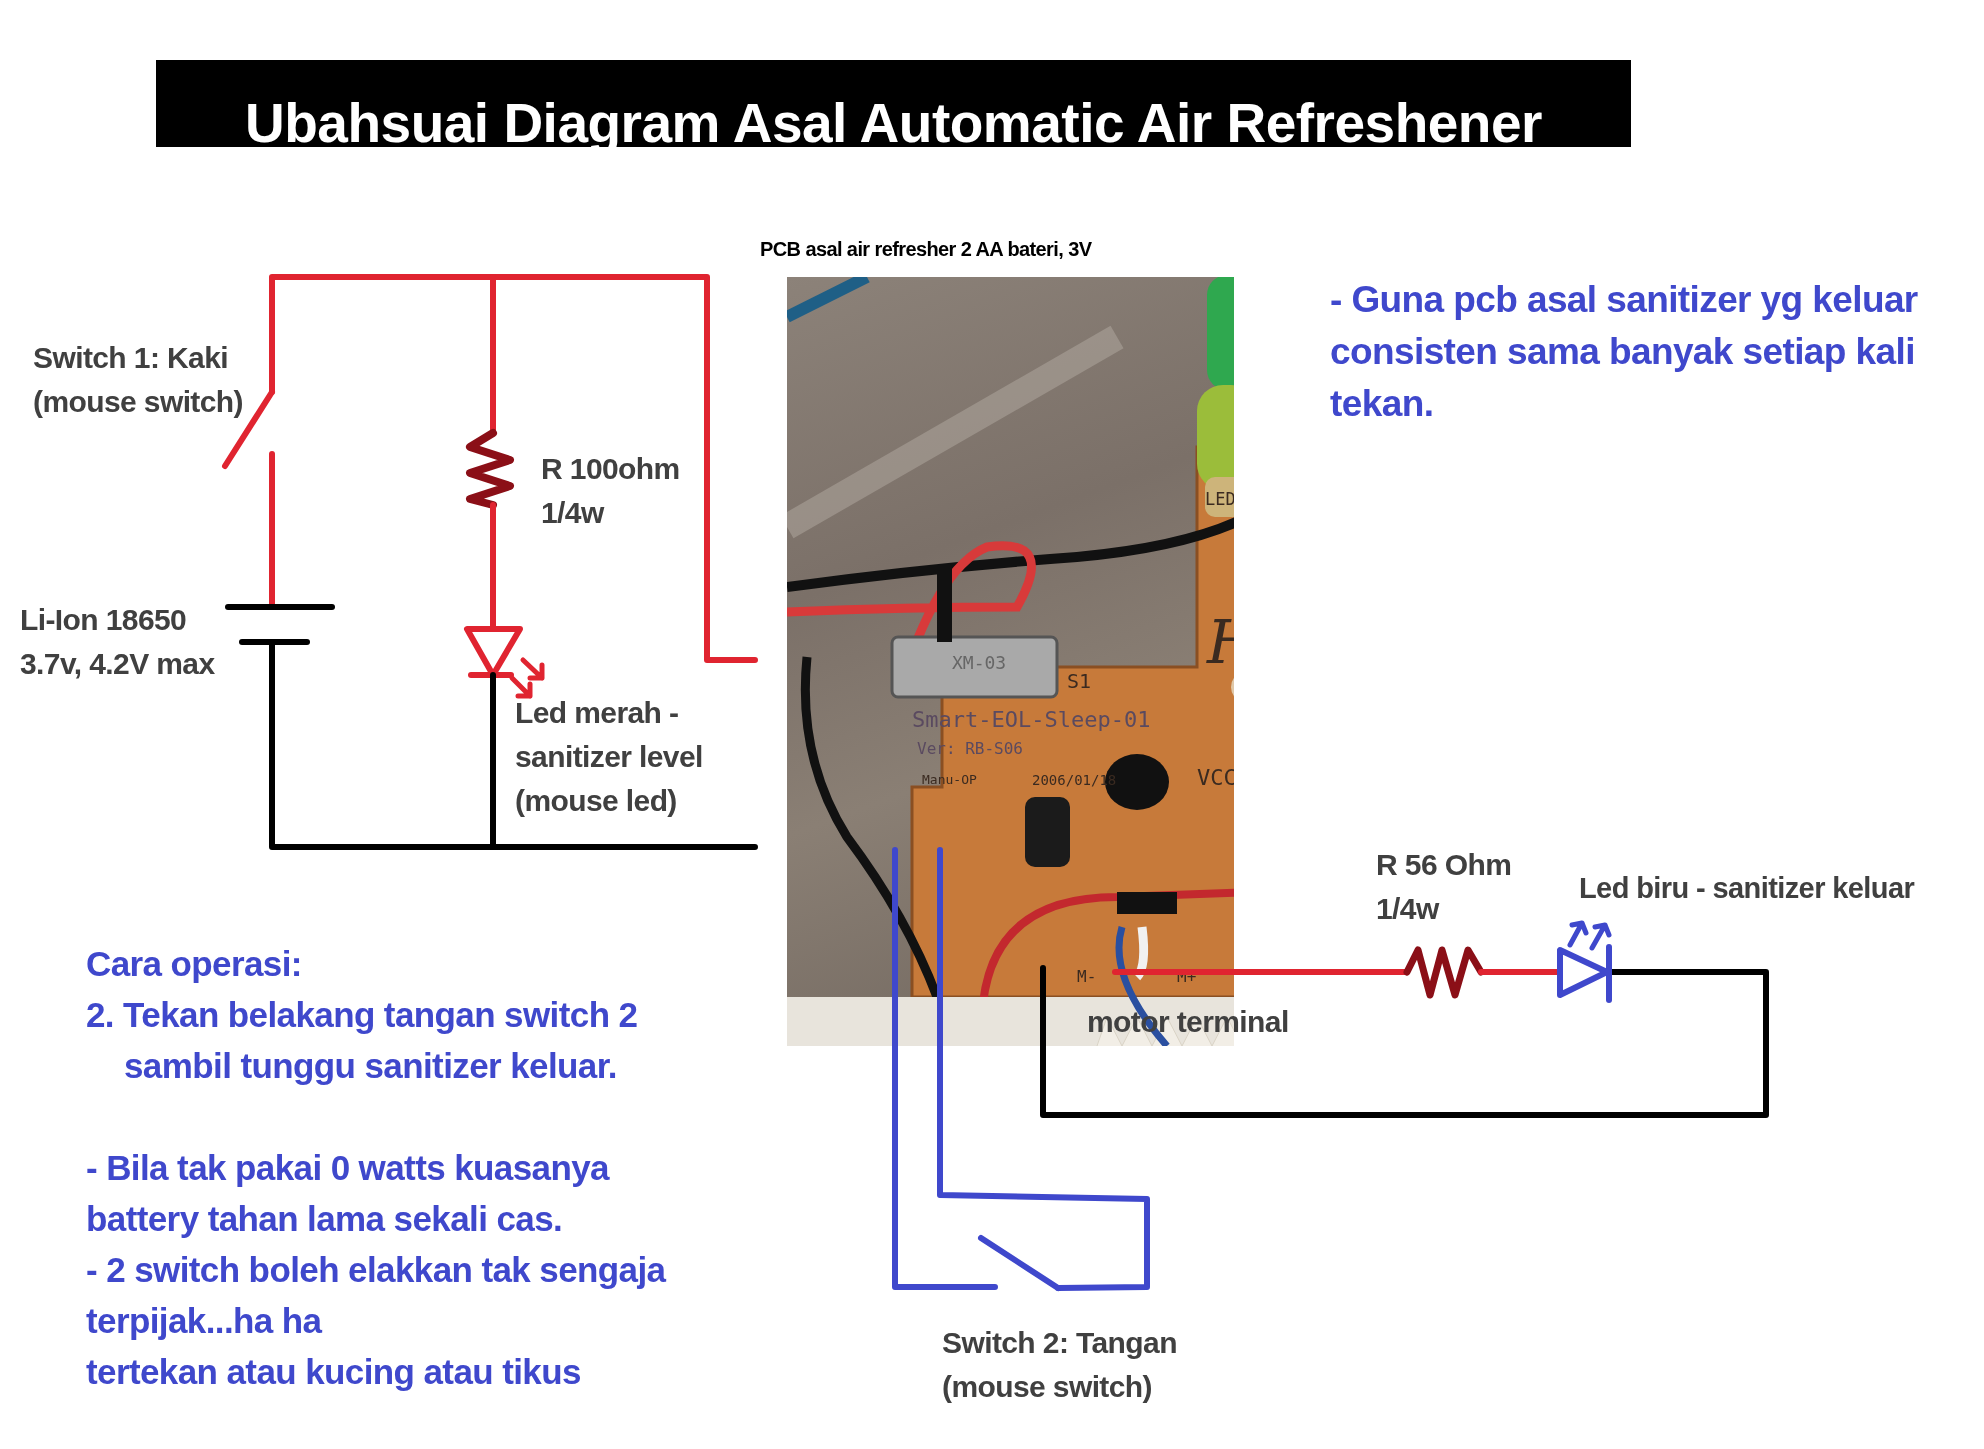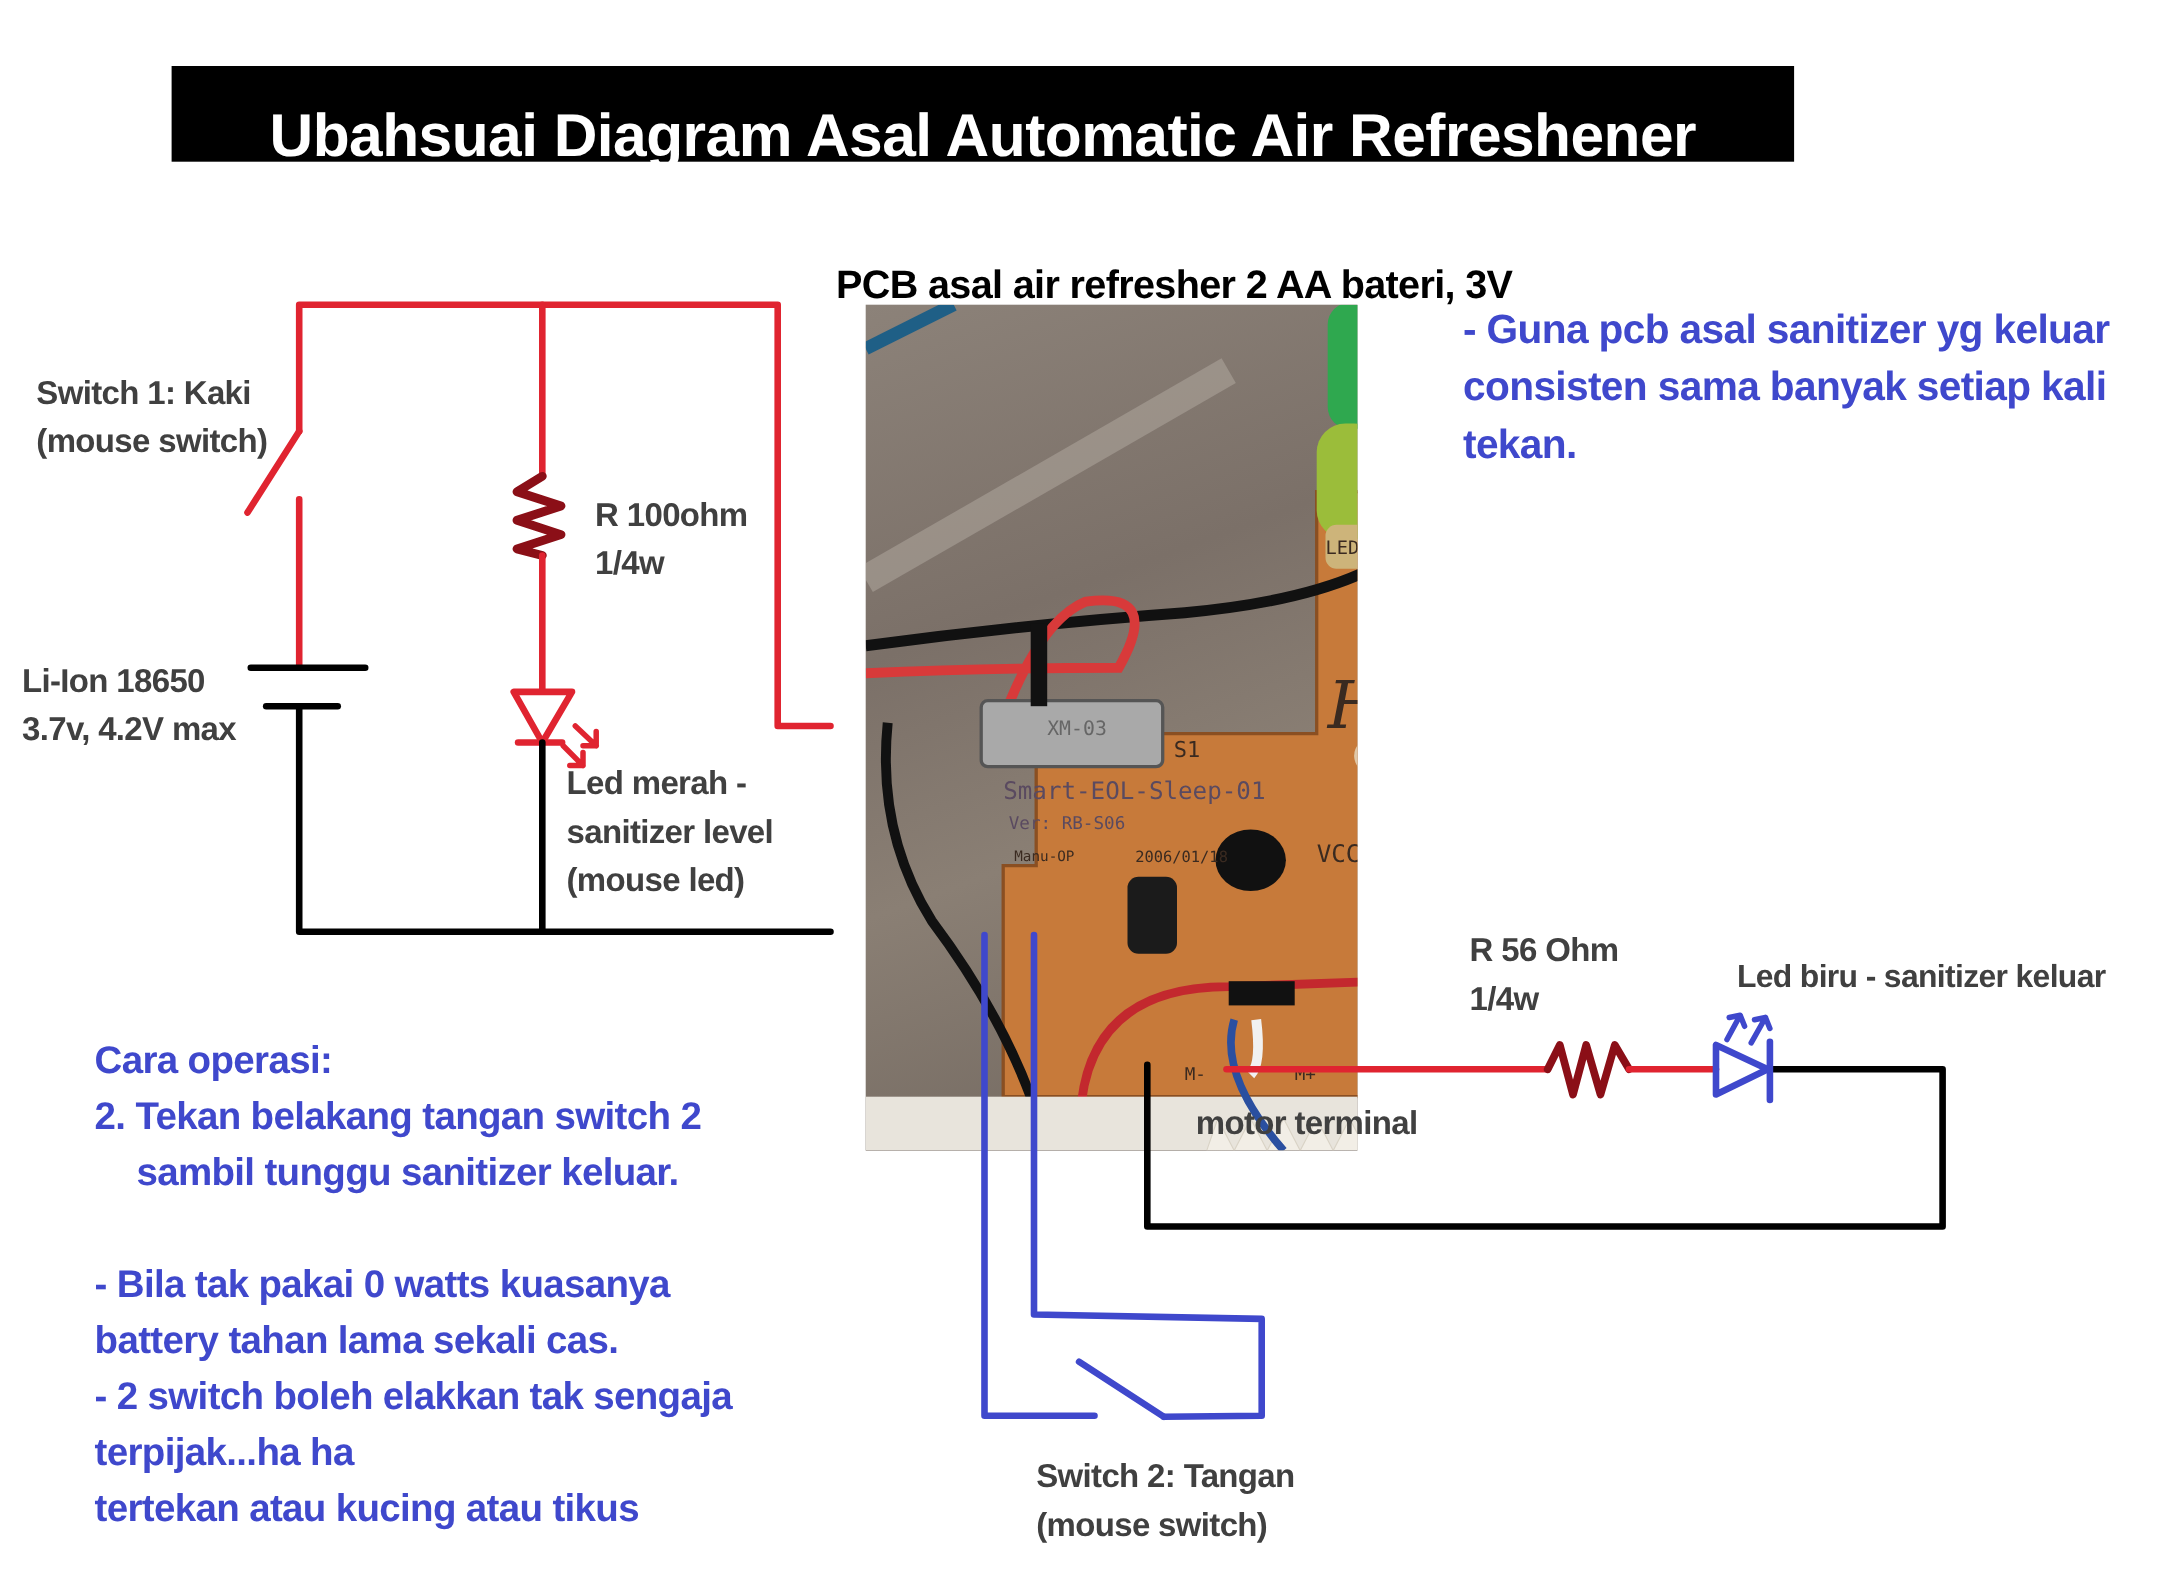--- a/index.html
+++ b/index.html
@@ -4,21 +4,21 @@
 <style>
   html, body { margin:0; padding:0; background:#ffffff; }
   body { width:1984px; height:1449px; position:relative; overflow:hidden;
          font-family:"Liberation Sans", "DejaVu Sans", sans-serif; }
   .abs { position:absolute; white-space:nowrap; }
   #title-bar { position:absolute; left:156px; top:60px; width:1475px; height:87px; background:#000; }
   #title-text { position:absolute; left:0; top:0; width:100%; height:100%;
     color:#fff; font-weight:bold; font-size:55px; line-height:87px; text-align:center; letter-spacing:-0.5px;margin-top:20px; }
   .lbl-red { color:#404040; font-weight:bold; font-size:30px; line-height:44px; letter-spacing:-0.6px; }
   .lbl-blue { color:#3f48cc; font-weight:bold; font-size:35px; line-height:51px; letter-spacing:-0.6px; }
-  .lbl-black { color:#000; font-weight:bold; font-size:36px; letter-spacing:-0.6px; }
+  .lbl-black { color:#000; font-weight:bold; font-size:20px; letter-spacing:-0.6px; }
   #pcb-photo { position:absolute; left:787px; top:277px; width:447px; height:769px; overflow:hidden;
     background: linear-gradient(160deg,#8c8279 0%,#7b7068 35%,#8a7f74 60%,#6e645c 100%); }
   #schematic { position:absolute; left:0; top:0; width:1984px; height:1449px; pointer-events:none; }
   .pcb-text { position:absolute; font-family:"DejaVu Sans Mono", monospace; color:#3a2a20; white-space:nowrap; }
 </style>
 </head>
 <body>
 
 <div id="title-bar">
   <div id="title-text">Ubahsuai Diagram Asal Automatic Air Refreshener</div>
@@ -123,21 +123,21 @@
   <div>R 100ohm</div>
   <div>1/4w</div>
 </div>
 
 <div class="abs lbl-red" style="left:515px; top:691px;">
   <div>Led merah -</div>
   <div>sanitizer level</div>
   <div>(mouse led)</div>
 </div>
 
-<div class="abs lbl-red" style="left:1336px; top:843px;">
+<div class="abs lbl-red" style="left:1376px; top:843px;">
   <div>R 56 Ohm</div>
   <div>1/4w</div>
 </div>
 
 <div class="abs lbl-red" style="left:1579px; top:866px; font-size:29px;">Led biru - sanitizer keluar</div>
 
 <div class="abs lbl-red" style="left:1087px; top:1000px; font-size:30px;">motor terminal</div>
 
 <div class="abs lbl-red" style="left:942px; top:1321px;">
   <div>Switch 2: Tangan</div>

